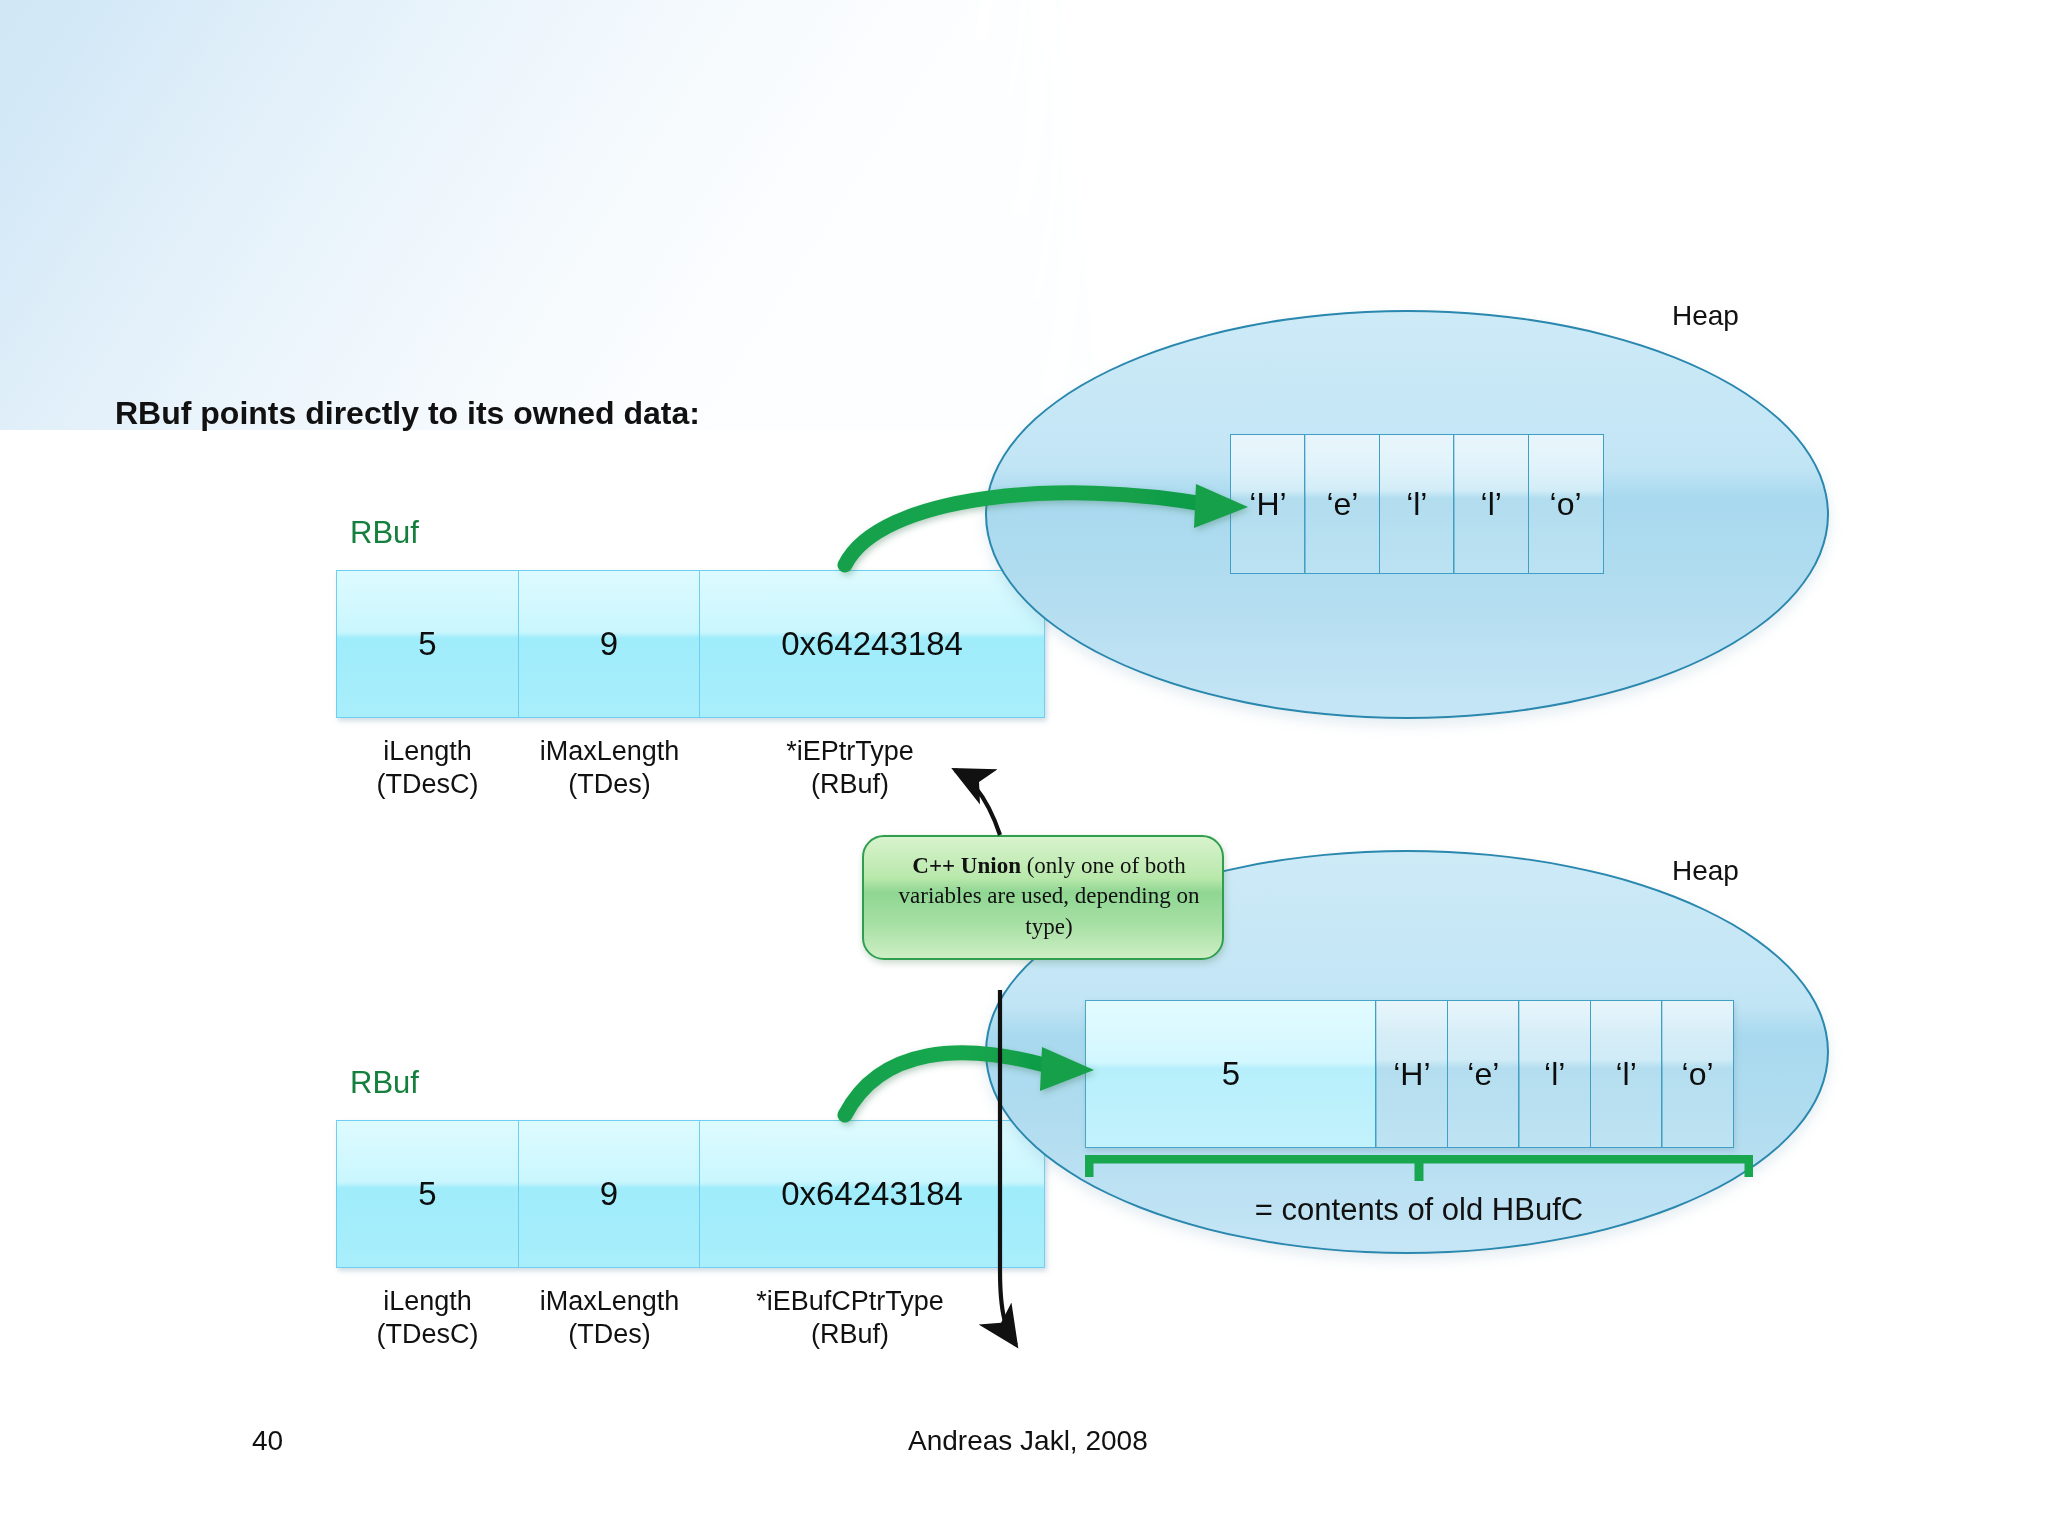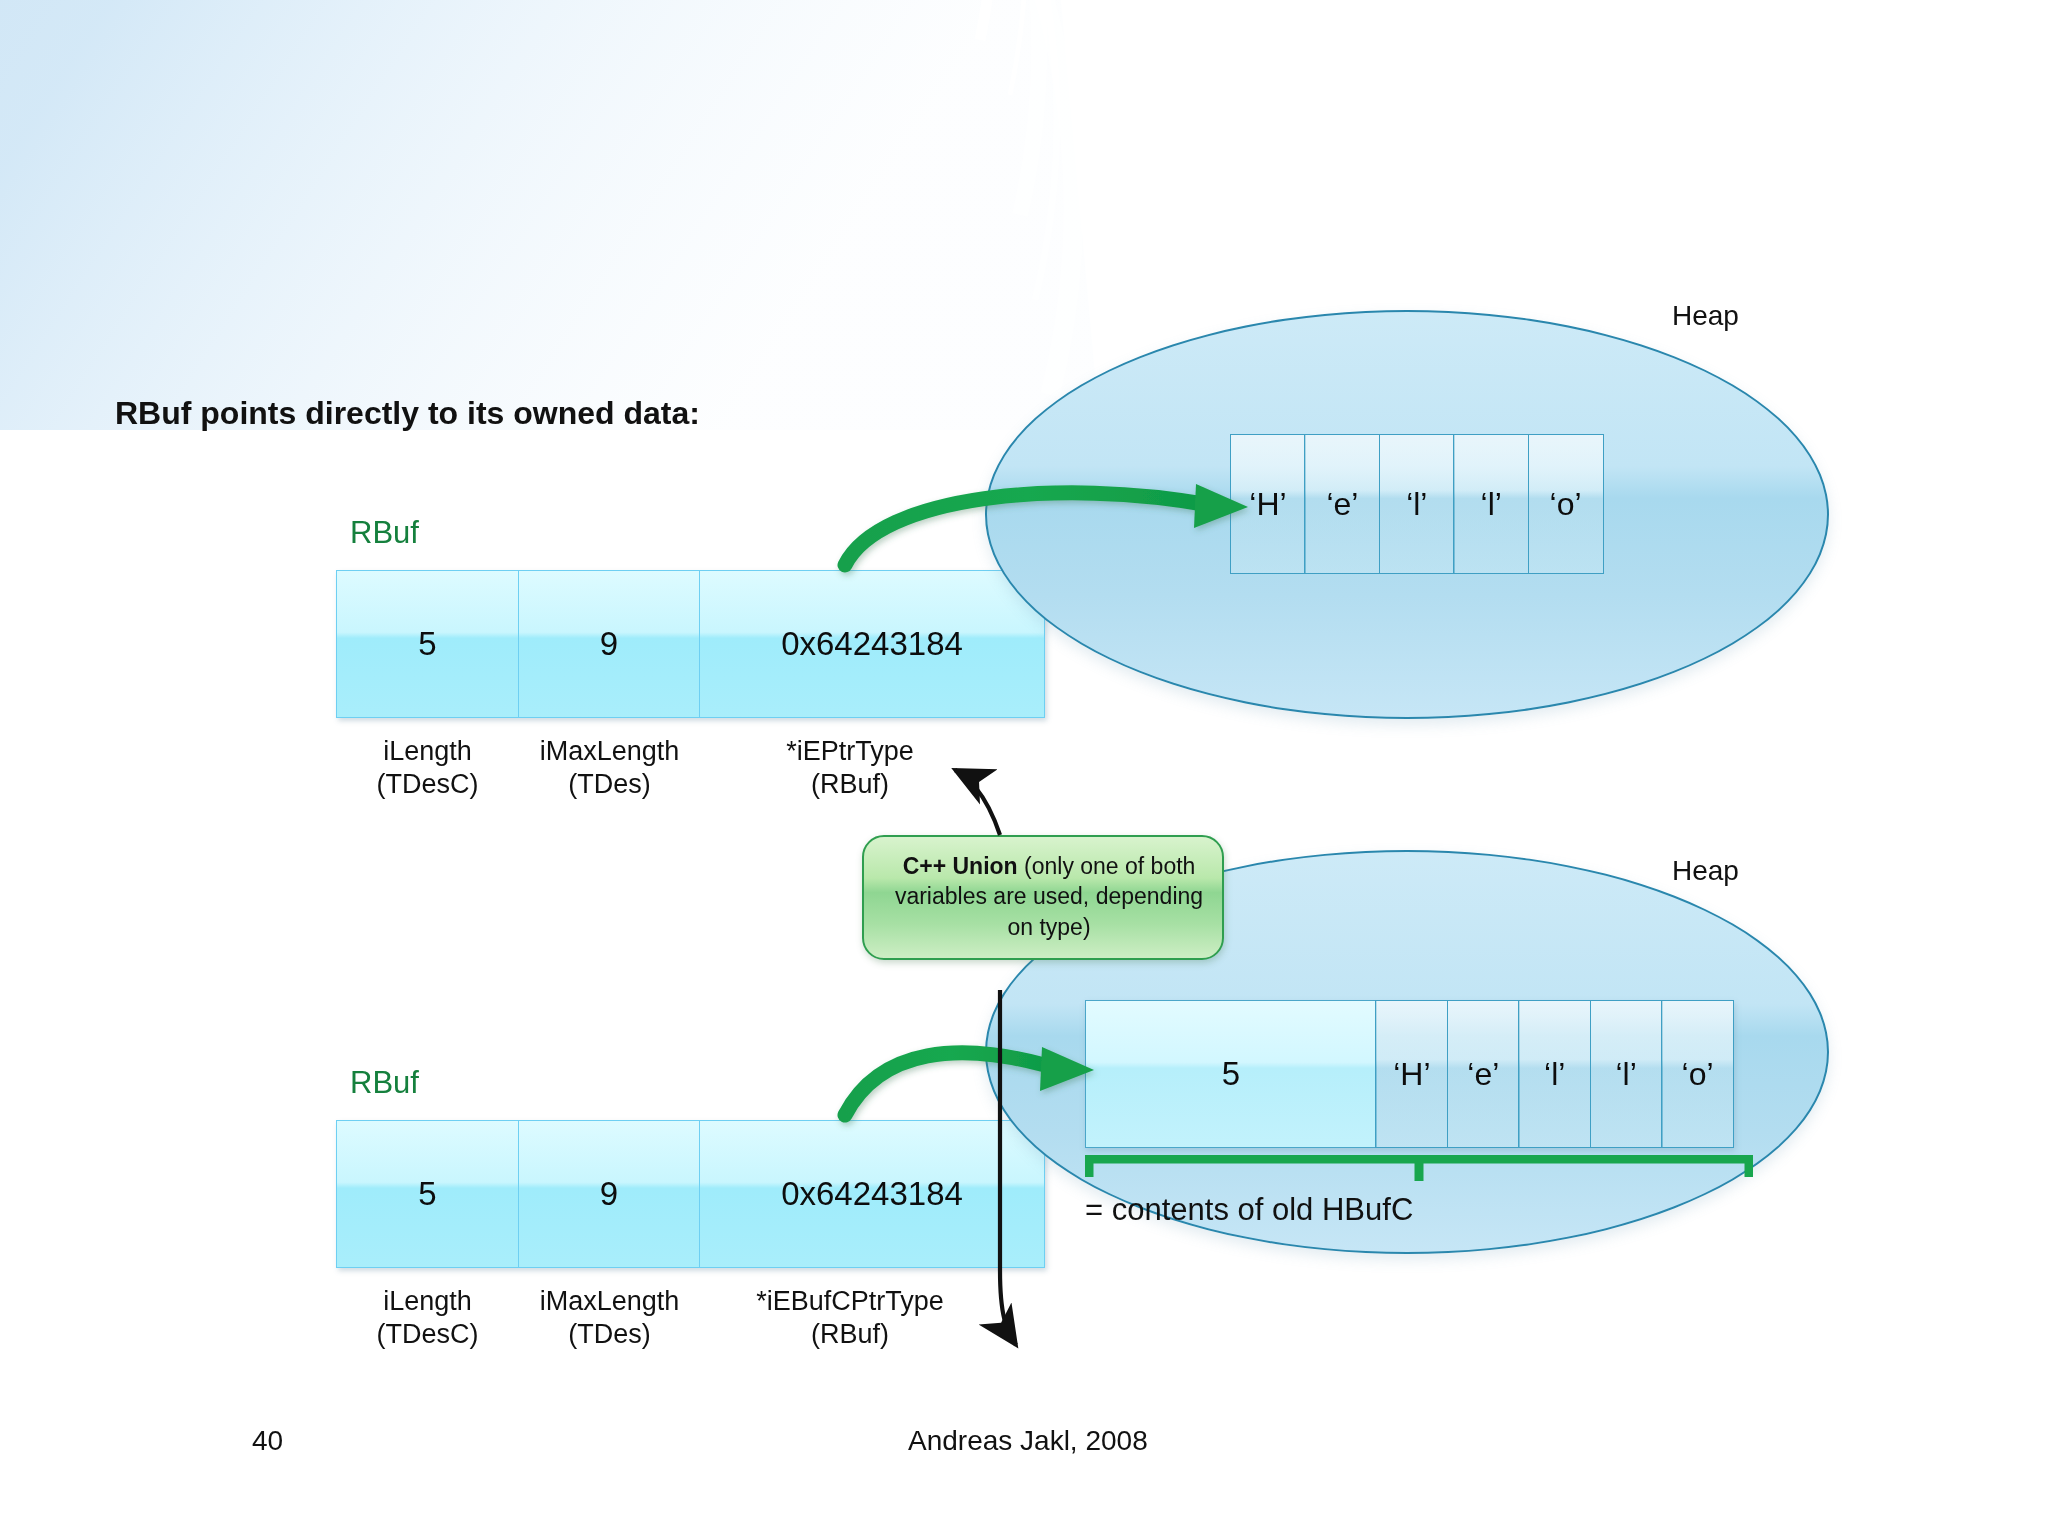--- a/index.html
+++ b/index.html
@@ -101,34 +101,35 @@
     display:flex;align-items:center;justify-content:center;
     font-size:33px;color:#0d0d0d;
   }
   #hbufc .charbox{height:148px;width:73px;}
 
   
   #bracket{position:absolute;left:1085px;top:1155px;width:668px;height:36px;}
 
   .contents-label{
     position:absolute;left:1085px;top:1192px;width:668px;
-    font-size:31px;color:#111;white-space:nowrap;
+    text-align:center;font-size:31px;color:#111;white-space:nowrap;
   }
 
   
   #callout{
     position:absolute;left:862px;top:835px;width:362px;
     box-sizing:border-box;
     border:2.5px solid #2f9e4f;border-radius:22px;
     background:linear-gradient(to bottom,
       #d8f3cd 0%, #b9e8ab 34%, #8fd692 46%, #a7e0a4 72%, #cdeec4 100%);
     padding:14px 16px 16px 28px;
     text-align:center;
     font-size:23px;line-height:1.32;color:#111;
     box-shadow:1px 3px 7px rgba(80,130,90,.3);
+    font-family:Liberation Serif, serif;
   }
   #callout b{font-weight:bold;}
 
   
   .footer{position:absolute;font-size:28px;color:#111;}
   #pagenum{left:252px;top:1425px;}
   #author{left:908px;top:1425px;}
 
   
   .overlay{position:absolute;left:0;top:0;width:2048px;height:1536px;pointer-events:none;}

